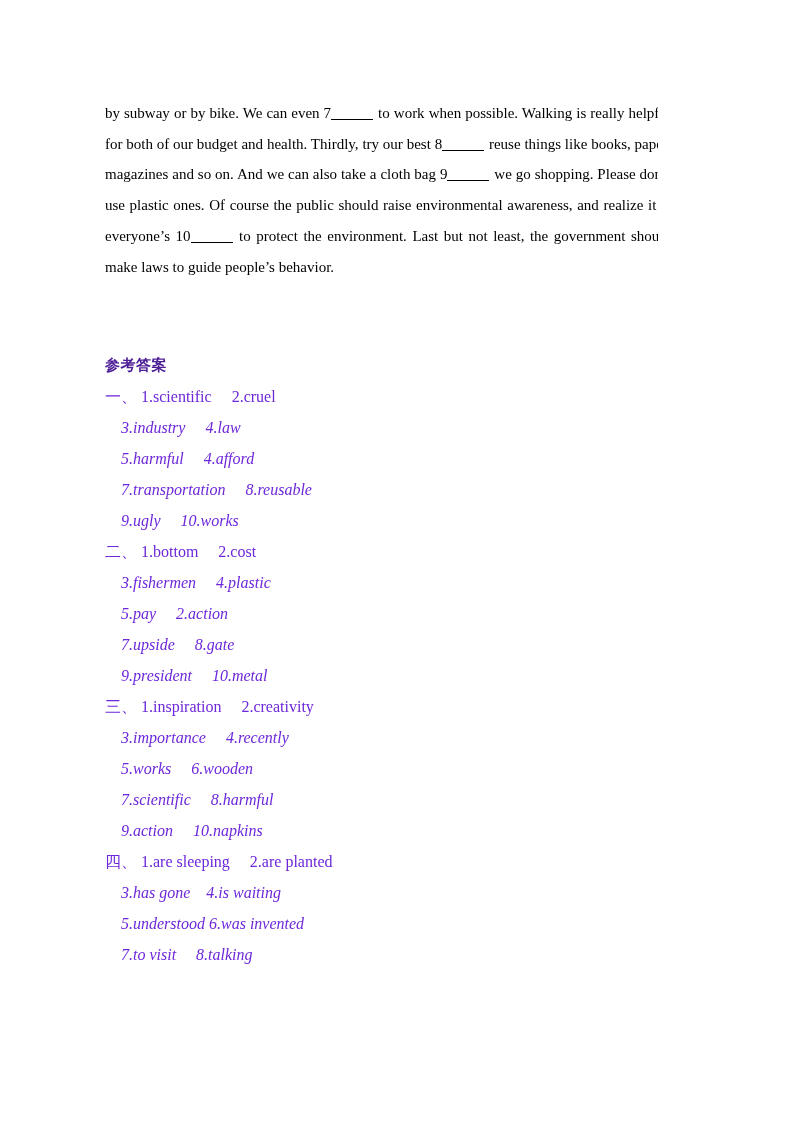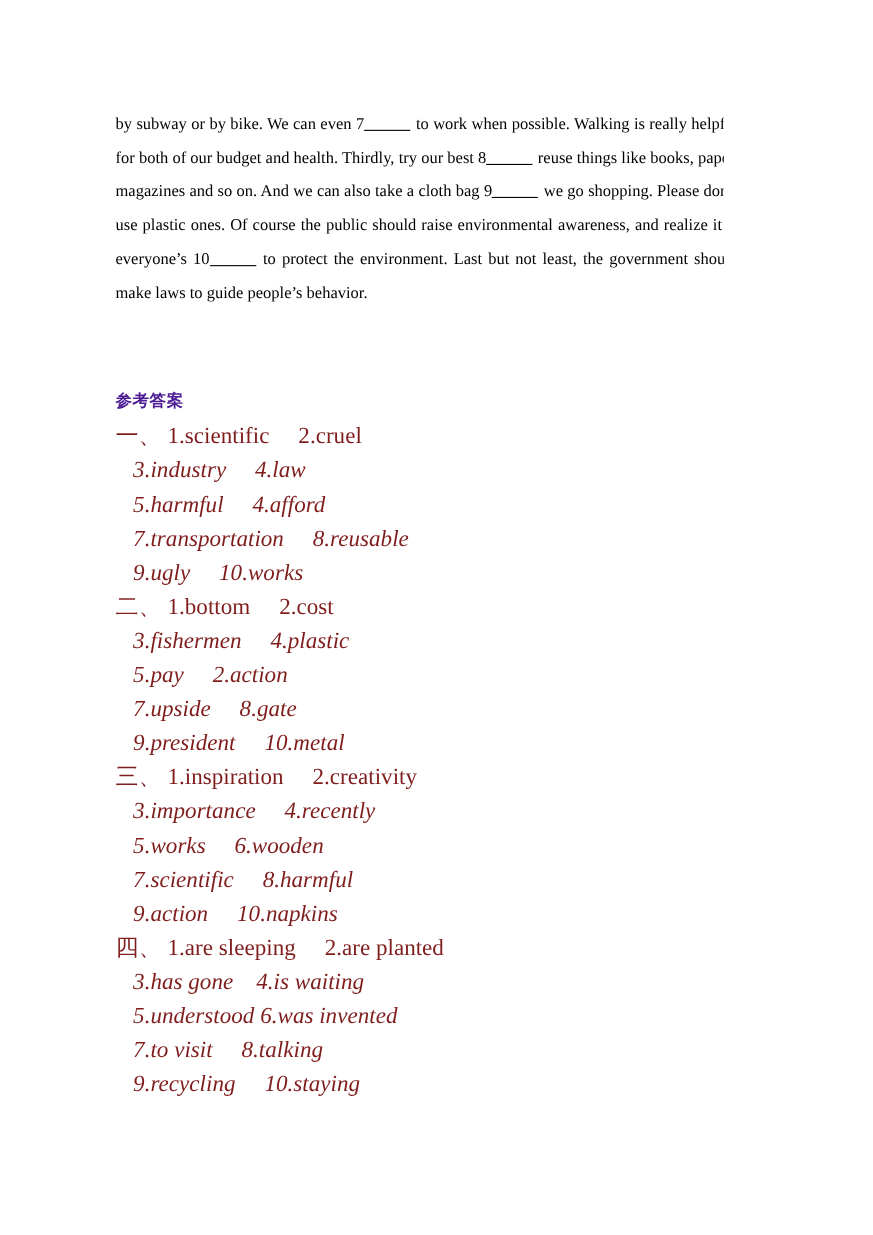--- a/index.html
+++ b/index.html
@@ -52,23 +52,23 @@
     font-weight: bold;
     color: #4c1d95;
     line-height: 30.7px;
     margin: 0 0 0 0;
     letter-spacing: 0.5px;
   }
   .section {
     margin: 0;
   }
   .ans-line {
-    font-size: 21px;
+    font-size: 16px;
     line-height: 31px;
-    color: #7f1d1d;
+    color: #6d28d9;
     white-space: pre;
   }
   .ans-line.first {
     margin-left: 0;
   }
   .ans-line.cont {
     margin-left: 16px;
     font-style: italic;
   }
 </style>
@@ -103,18 +103,17 @@
           <div class="ans-line cont">3.importance     4.recently</div>
           <div class="ans-line cont">5.works     6.wooden</div>
           <div class="ans-line cont">7.scientific     8.harmful</div>
           <div class="ans-line cont">9.action     10.napkins</div>
         </div>
         <div class="section">
           <div class="ans-line first">四、 1.are sleeping     2.are planted</div>
           <div class="ans-line cont">3.has gone    4.is waiting</div>
           <div class="ans-line cont">5.understood 6.was invented</div>
           <div class="ans-line cont">7.to visit     8.talking</div>
-          <div class="ans-line cont">9.recycling     10.staying</div>
         </div>
       </div>
   </div>
 
 </div>
 
 </body></html>

